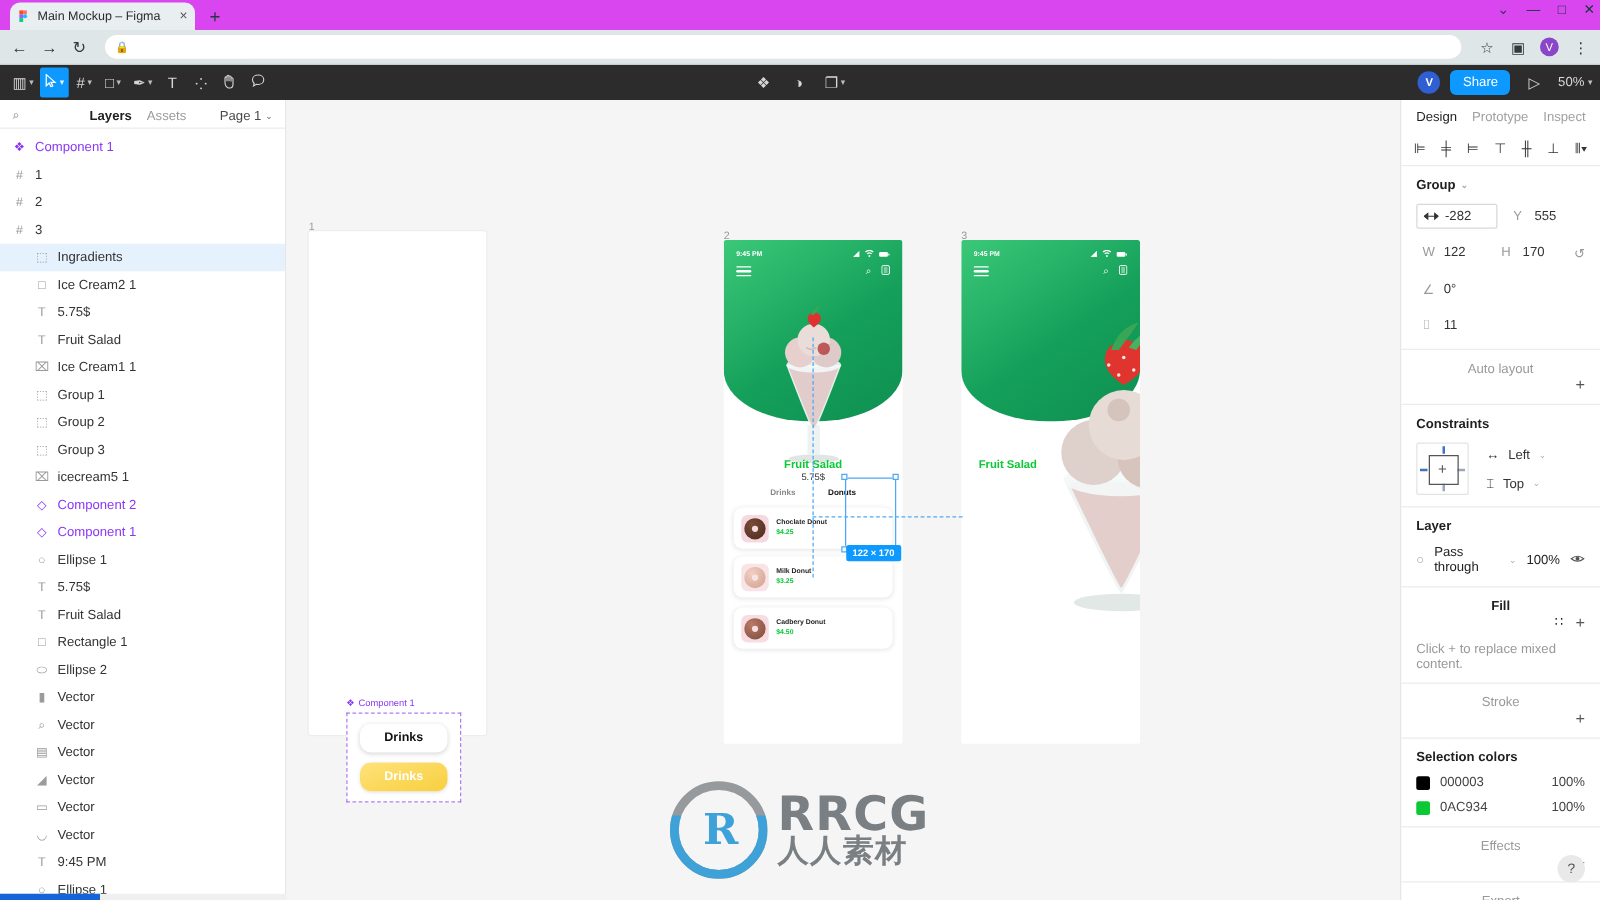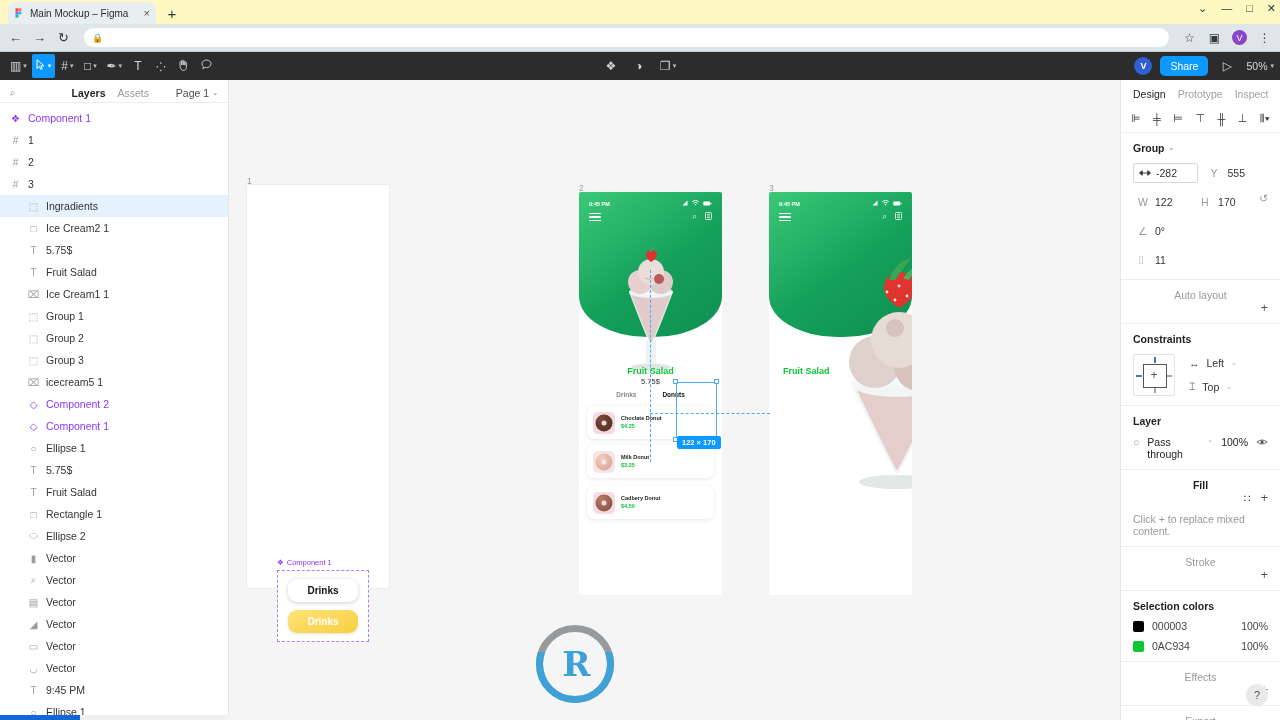--- a/index.html
+++ b/index.html
@@ -8,21 +8,21 @@
     font-family: "Liberation Sans", sans-serif;
     background: #f5f5f5;
     font-size: 11px;
     color: #222;
     -webkit-font-smoothing: antialiased;
   }
   .app { position: relative; width: 1280px; height: 720px; }
 
   
   .browser-tabstrip {
-    height: 24px; background: #fef9c3; display: flex; align-items: flex-end;
+    height: 24px; background: #d946ef; display: flex; align-items: flex-end;
     padding-left: 8px; position: relative;
   }
   .tab {
     height: 22px; width: 148px; background: #e9eef0; border-radius: 8px 8px 0 0;
     display: flex; align-items: center; padding: 0 6px; gap: 6px; position: relative;
   }
   .tab-fav {
     width: 10px; height: 10px; flex: none; position: relative;
   }
   .tab-fav svg { display: block; }
@@ -257,21 +257,21 @@
   }
   .rp-tab { color: #a0a0a0; }
   .rp-tab.active { color: #1f1f1f; }
   .rp-align {
     height: 28px; display: flex; align-items: center; justify-content: space-between;
     padding: 0 10px; border-bottom: 1px solid #ececec; color: #333;
   }
   .rp-align span { font-size: 11px; }
   .rp-sec { padding: 9px 12px; border-bottom: 1px solid #ececec; }
   .rp-sec-title { font-weight: bold; color: #1f1f1f; display: flex; align-items: center; gap: 4px; }
-  .rp-row { display: flex; align-items: flex-start; margin-top: 9px; gap: 8px; }
+  .rp-row { display: flex; align-items: center; margin-top: 9px; gap: 8px; }
   .field {
     flex: 1; display: flex; align-items: center; gap: 5px; color: #333; height: 20px;
     padding: 0 5px; border-radius: 2px;
   }
   .field.boxed { border: 1px solid #d8d8d8; }
   .field .flabel { color: #9a9a9a; width: 12px; flex: none; display: flex; align-items: center;}
   .sec-head { display: flex; align-items: center; flex-direction: column; }
   .sec-head .plus { margin-left: auto; color: #555; font-size: 13px; line-height: 1; }
   .muted { color: #999; }
   .constraint-wrap { display: flex; align-items: center; gap: 14px; margin-top: 9px; }
@@ -741,20 +741,24 @@
         <div class="comp-box">
           <div class="btn-white">Drinks</div>
           <div class="btn-yellow">Drinks</div>
         </div>
       </div>
 
       <div class="watermark" style="left:307px;top:544px;">
         <div class="wm-circle">
           <span class="wm-mark">R</span>
         </div>
+        <div class="wm-text">
+          <span class="wm-rrcg">RRCG</span>
+          <span class="wm-cn">人人素材</span>
+        </div>
       </div>
     </div>
 
     <div class="right-panel">
       <div class="rp-tabs">
         <span class="rp-tab active">Design</span>
         <span class="rp-tab">Prototype</span>
         <span class="rp-tab">Inspect</span>
       </div>
 

